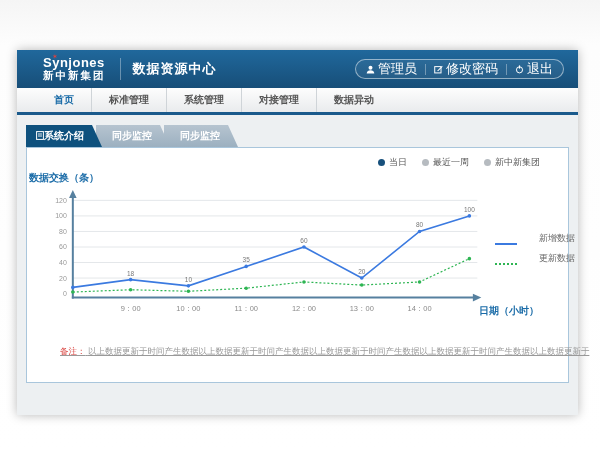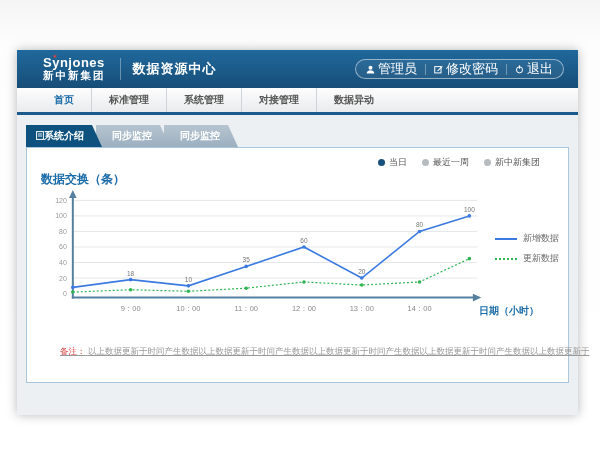--- a/index.html
+++ b/index.html
@@ -59,25 +59,25 @@
   .tab.inactive:last-child { z-index:1; }
   
   .panel {
     position:relative; margin:0 9px; height:236px;
     background:#fff; border:1px solid #a9c6dc;
   }
   .radio-row { position:absolute; top:8px; right:28px; display:flex; gap:15px; }
   .radio-item { display:flex; align-items:center; gap:4px; font-size:9px; color:#555; cursor:pointer; white-space:nowrap; }
   .dot { width:7px; height:7px; border-radius:50%; background:#b6bbc0; }
   .dot.selected { background:#17507c; }
-  .y-title { position:absolute; top:23px; left:14px; font-size:12px; font-weight:bold; color:#1b6ca8; }
+  .y-title { position:absolute; top:23px; left:2px; font-size:10px; font-weight:bold; color:#1b6ca8; }
   #chart-svg { position:absolute; top:42px; left:0; width:539px; height:126px; font-family:"Liberation Sans","DejaVu Sans",sans-serif; }
   .x-title { position:absolute; top:156px; left:452px; font-size:10px; font-weight:bold; color:#1b6ca8;text-align:right; }
   .series-legend { position:absolute; left:468px; top:84px; display:flex; flex-direction:column; gap:7px; }
-  .legend-row { display:flex; align-items:center; gap:6px; font-size:9px; color:#666; white-space:nowrap; }
+  .legend-row { display:flex; align-items:flex-end; gap:22px; font-size:9px; color:#666; white-space:nowrap; }
   .legend-line { width:22px; height:0; }
   .legend-line.solid { border-top:2px solid #3b7ae0; }
   .legend-line.dotted { border-top:2px dotted #2eb553; }
   .remark { position:absolute; top:198px; left:33px; font-size:8.5px; color:#999; white-space:nowrap;text-decoration:underline; }
   .remark-label { color:#d9403c; }
 </style>
 </head>
 <body>
 
 <div class="window">

